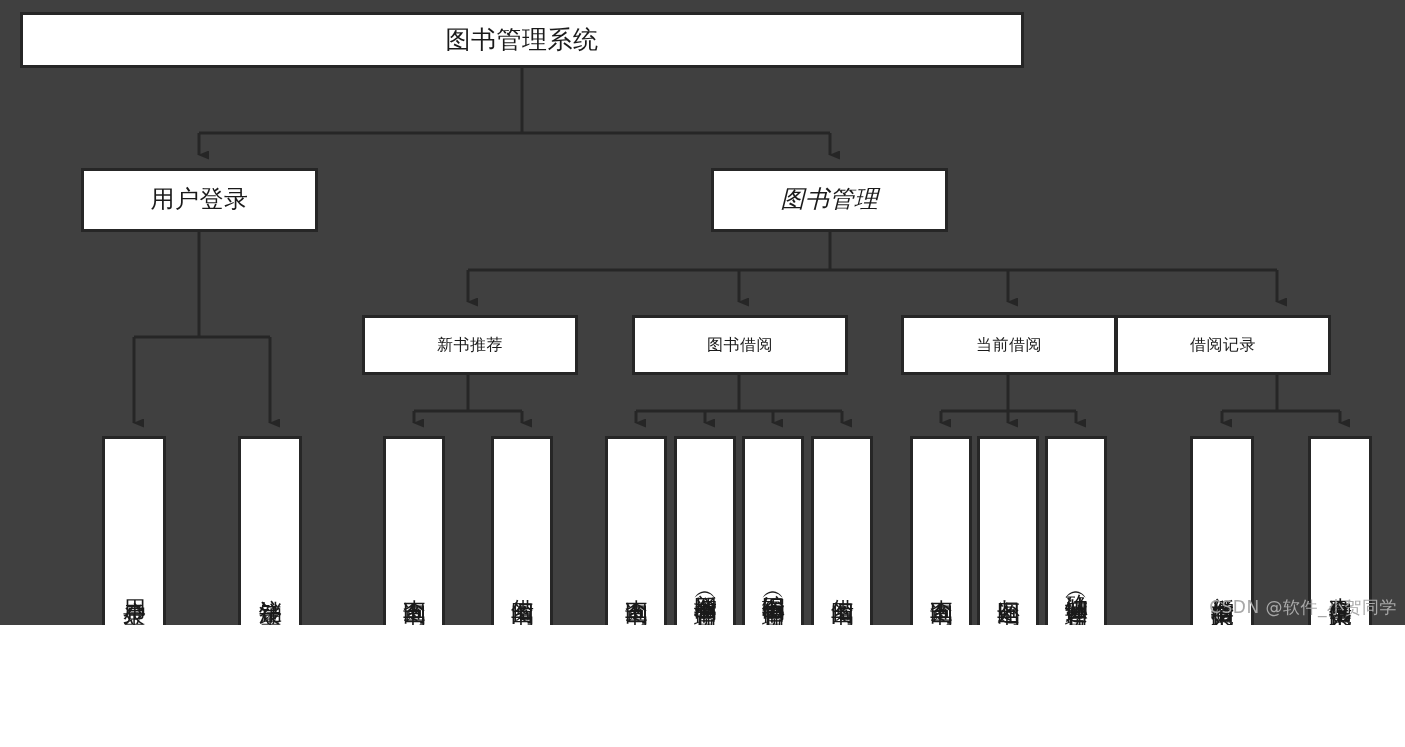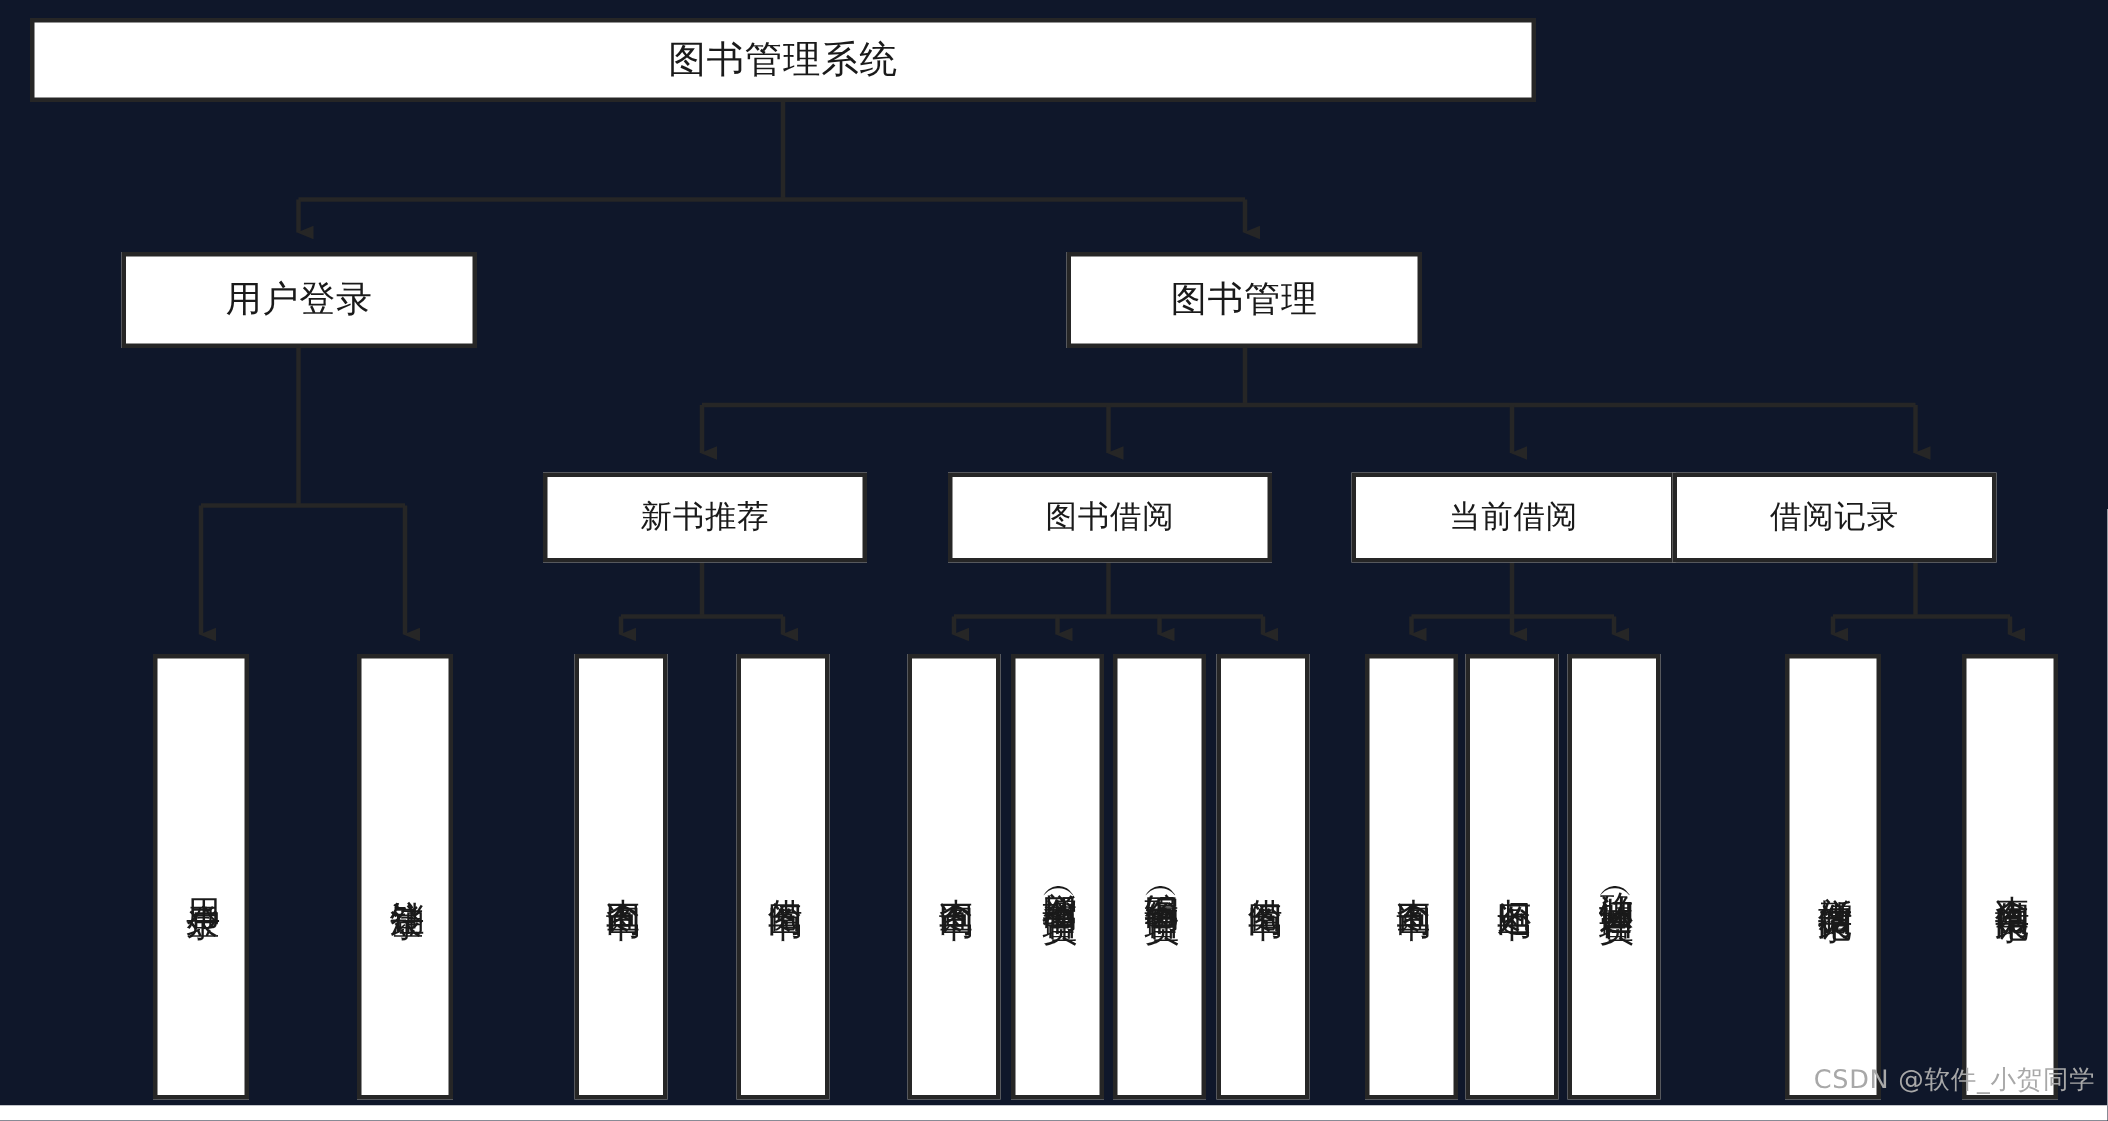--- a/index.html
+++ b/index.html
@@ -7,22 +7,22 @@
     margin: 0;
     padding: 0;
     background: #ffffff;
   }
   body {
     font-family: "DejaVu Sans", "Liberation Sans", sans-serif;
   }
   #diagram-root {
     position: relative;
     width: 1405px;
-    height: 737px;
-    background: #0f172a;
+    height: 625px;
+    background: #404040;
     overflow: hidden;
   }
   #diagram-svg {
     position: absolute;
     left: 0;
     top: 0;
     width: 1405px;
     height: 747px;
   }
   .node {
@@ -38,21 +38,21 @@
   .node-label {
     color: #1a1a1a;
     font-size: 24px;
     line-height: 1.22;
     letter-spacing: 0.5px;
     text-align: center;
     white-space: nowrap;
   }
   .node.root .node-label { font-size: 25px; }
   .node.level2 .node-label { font-size: 24px; }
-  .node.level3 .node-label { font-size: 21px; }
+  .node.level3 .node-label { font-size: 16px; }
   .node.leaf {
     align-items: center;
     justify-content: center;
     padding: 4px 0;
   }
   .node.leaf .node-label {
     writing-mode: vertical-rl;
     text-orientation: upright;
     font-size: 23px;
     line-height: 1.30;
@@ -130,21 +130,21 @@
   </svg>
 
   <div class="node root" style="left:20px; top:12px; width:1004px; height:56px;">
     <span class="node-label">图书管理系统</span>
   </div>
 
   <div class="node level2" style="left:81px; top:168px; width:237px; height:64px;">
     <span class="node-label">用户登录</span>
   </div>
 
-  <div class="node level2" style="left:711px; top:168px; width:237px; height:64px;">
+  <div class="node level2" style="left:711px; top:168px; width:237px; height:64px;font-style:italic;">
     <span class="node-label">图书管理</span>
   </div>
 
   <div class="node level3" style="left:362px; top:315px; width:216px; height:60px;">
     <span class="node-label">新书推荐</span>
   </div>
 
   <div class="node level3" style="left:901px; top:315px; width:216px; height:60px;">
     <span class="node-label">当前借阅</span>
   </div>

